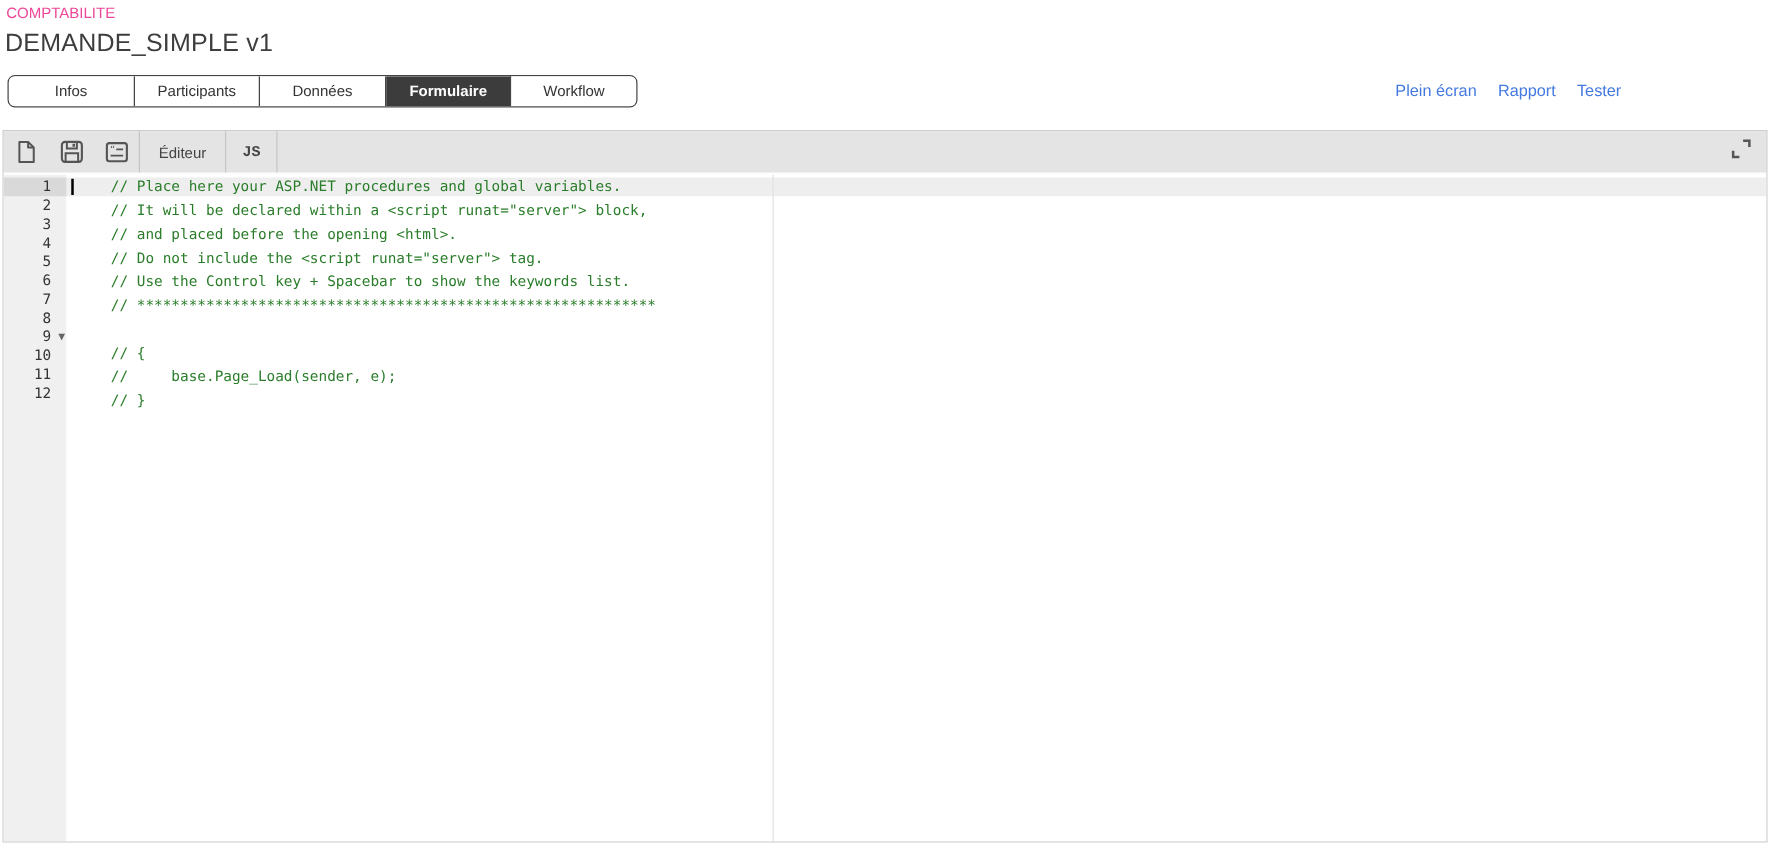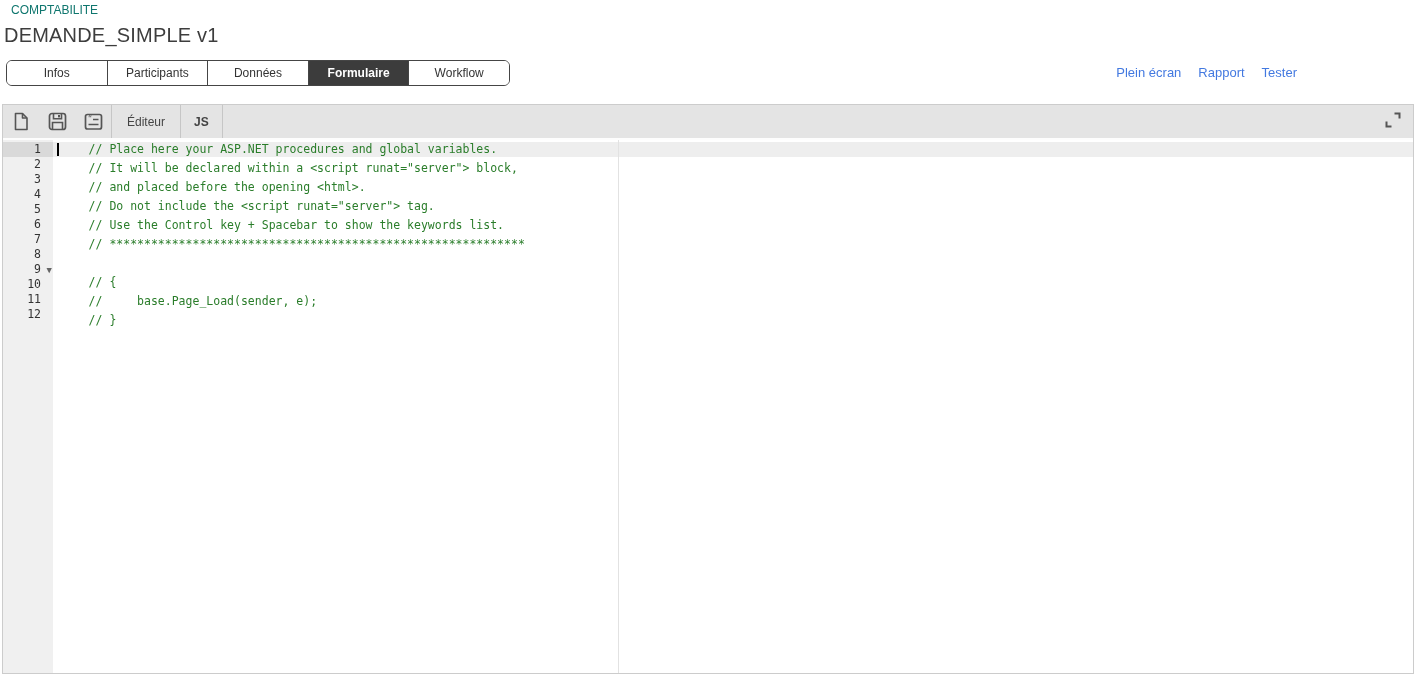--- a/index.html
+++ b/index.html
@@ -1,38 +1,38 @@
 <!DOCTYPE html>
 <html><head>
 <meta charset="utf-8">
 <style>
   * { margin:0; padding:0; box-sizing:border-box; }
   html,body { width:1420px; height:683px; background:#fff; font-family:"Liberation Sans", sans-serif; overflow:hidden; }
 
   
-  .breadcrumb { position:absolute; left:11px; top:3px; font-size:12px; color:#0f766e; text-decoration:none; cursor:pointer; }
+  .breadcrumb { position:absolute; left:5px; top:3px; font-size:12px; color:#ec4899; text-decoration:none; cursor:pointer; }
   .page-title { position:absolute; left:4px; top:24px; font-size:20px; color:#3d3d3d; font-weight:400; letter-spacing:.2px; }
 
   
   .tabrow { position:absolute; left:0; top:59px; width:1304px; height:27px; display:flex; align-items:center; }
   .tabs { margin-left:6px; display:flex; width:504px; height:26px; border:1px solid #454545; border-radius:6px; overflow:hidden; background:#fff; }
   .tab { flex:1 1 0; display:flex; align-items:center; justify-content:center; font-size:12px; color:#333; background:#fff; cursor:pointer; border-right:1px solid #454545; }
   .tab:last-child { border-right:none; }
   .tab.active { background:#3c3c3c; color:#fff; font-weight:bold; }
   .header-links { margin-left:auto; display:flex; gap:17px; padding-right:7px; }
   .header-links a { font-size:13px; color:#4379e0; text-decoration:none; cursor:pointer; }
 
   
   .editor-frame { position:absolute; left:2px; top:104px; width:1412px; height:570px; border:1px solid #ccc; background:#fff; }
 
   .toolbar { height:35px; background:#e4e4e4; border-bottom:2px solid #fdfdfd; display:flex; align-items:center; position:relative; }
   .tb-btn { width:36px; height:33px; display:flex; align-items:center; justify-content:center; cursor:pointer; }
   .tb-sep { width:1px; height:33px; background:#c6c6c6; }
   .tb-text-btn { padding:0 15px; height:23px; display:flex; align-items:center; font-size:12px; color:#444; cursor:pointer; }
-  .tb-text-btn.js { font-weight:bold; font-size:12px; padding:0 13px; }
+  .tb-text-btn.js { font-weight:bold; font-size:12px; padding:0 13px;font-family:Liberation Mono, monospace; }
   .tb-right { margin-left:auto; margin-right:10px; cursor:pointer; display:flex; align-items:center; }
   .tb-icon svg { display:block; }
 
   
   .editor-body { position:relative; height:533px; background:#fff; overflow:hidden;
                  font-family:"DejaVu Sans Mono", monospace; font-size:11.5px; line-height:15px; }
   .active-line-bg { position:absolute; left:0; right:0; top:2px; height:15px; background:#eeeeee; }
   .print-margin { position:absolute; left:615px; top:0; bottom:0; width:1px; background:#e2e2e2; }
   .gutter { position:absolute; left:0; top:0; bottom:0; width:50px; background:#f0f0f0; padding-top:2px; z-index:2; }
   .gutter-cell { height:15px; text-align:right; padding-right:12px; color:#333; position:relative; }

